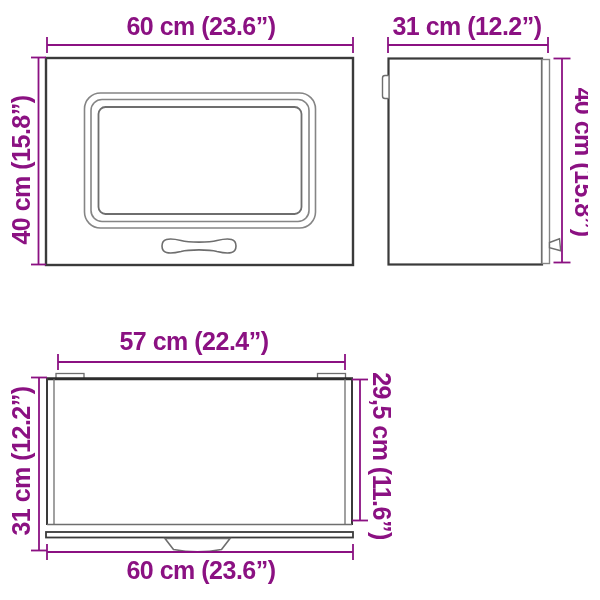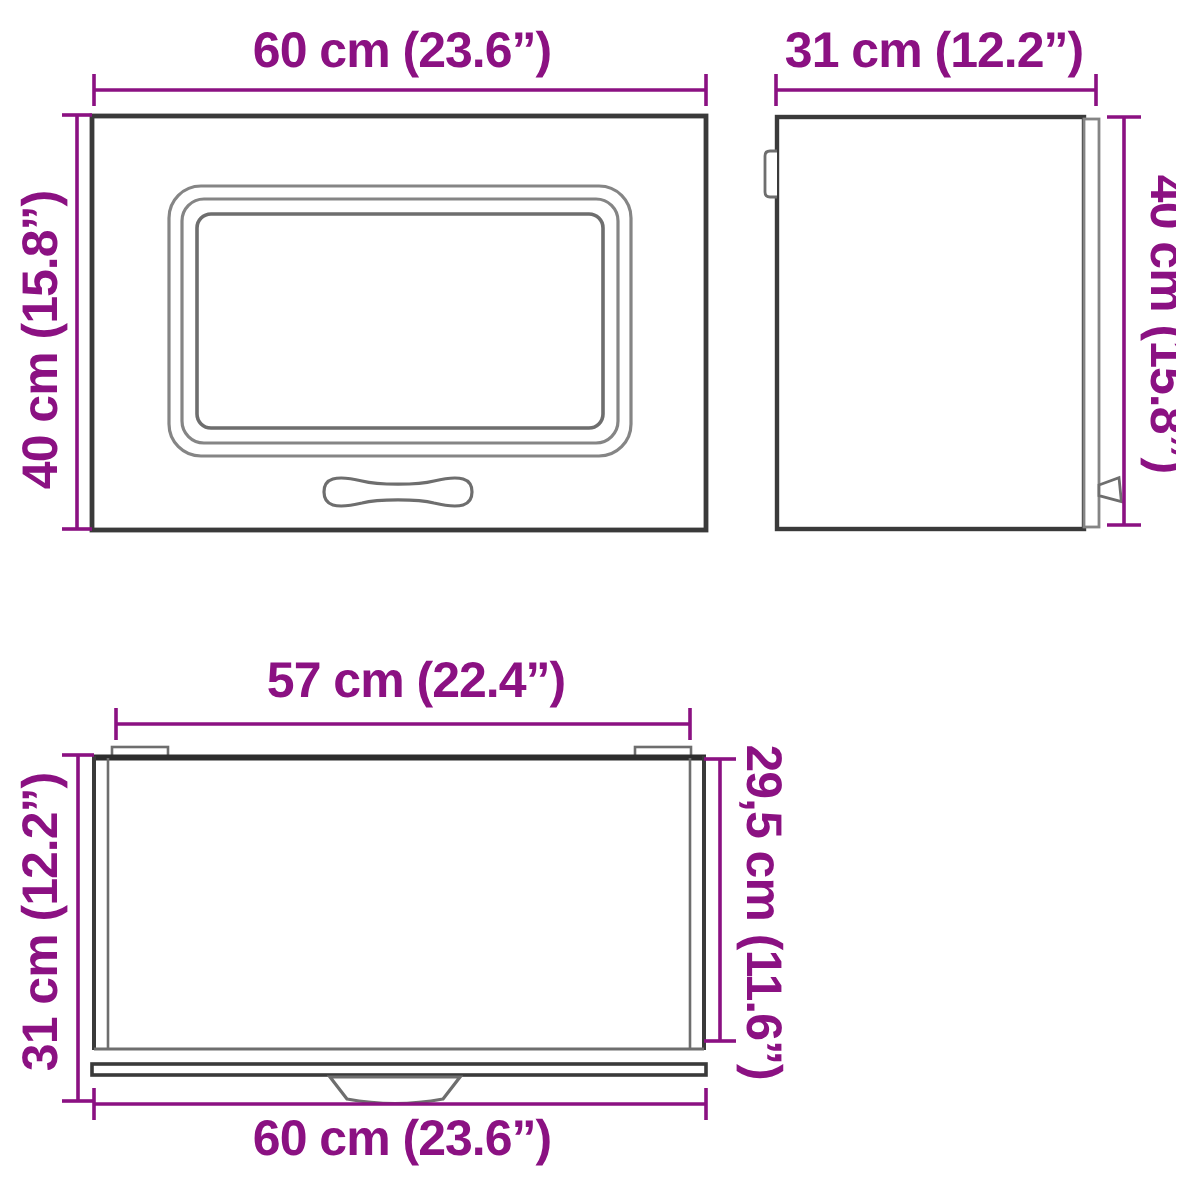--- a/index.html
+++ b/index.html
@@ -123,21 +123,21 @@
   </svg>
 
   <div class="dim-label" style="left:201px;top:26px;">60 cm (23.6”)</div>
 
   <div class="dim-label rot-ccw" style="left:21px;top:170px;">40 cm (15.8”)</div>
 
   <div class="dim-label" style="left:467px;top:26px;">31 cm (12.2”)</div>
 
   <div class="dim-label rot-cw" style="left:583px;top:162px;">40 cm (15.8”)</div>
 
-  <div class="dim-label" style="left:208px;top:341px;">57 cm (22.4”)</div>
+  <div class="dim-label" style="left:194px;top:341px;">57 cm (22.4”)</div>
 
   <div class="dim-label rot-ccw" style="left:21px;top:461px;">31 cm (12.2”)</div>
 
   <div class="dim-label rot-cw" style="left:381px;top:456px;">29,5 cm (11.6”)</div>
 
   <div class="dim-label" style="left:201px;top:570px;">60 cm (23.6”)</div>
 
 </div>
 
 </body></html>

